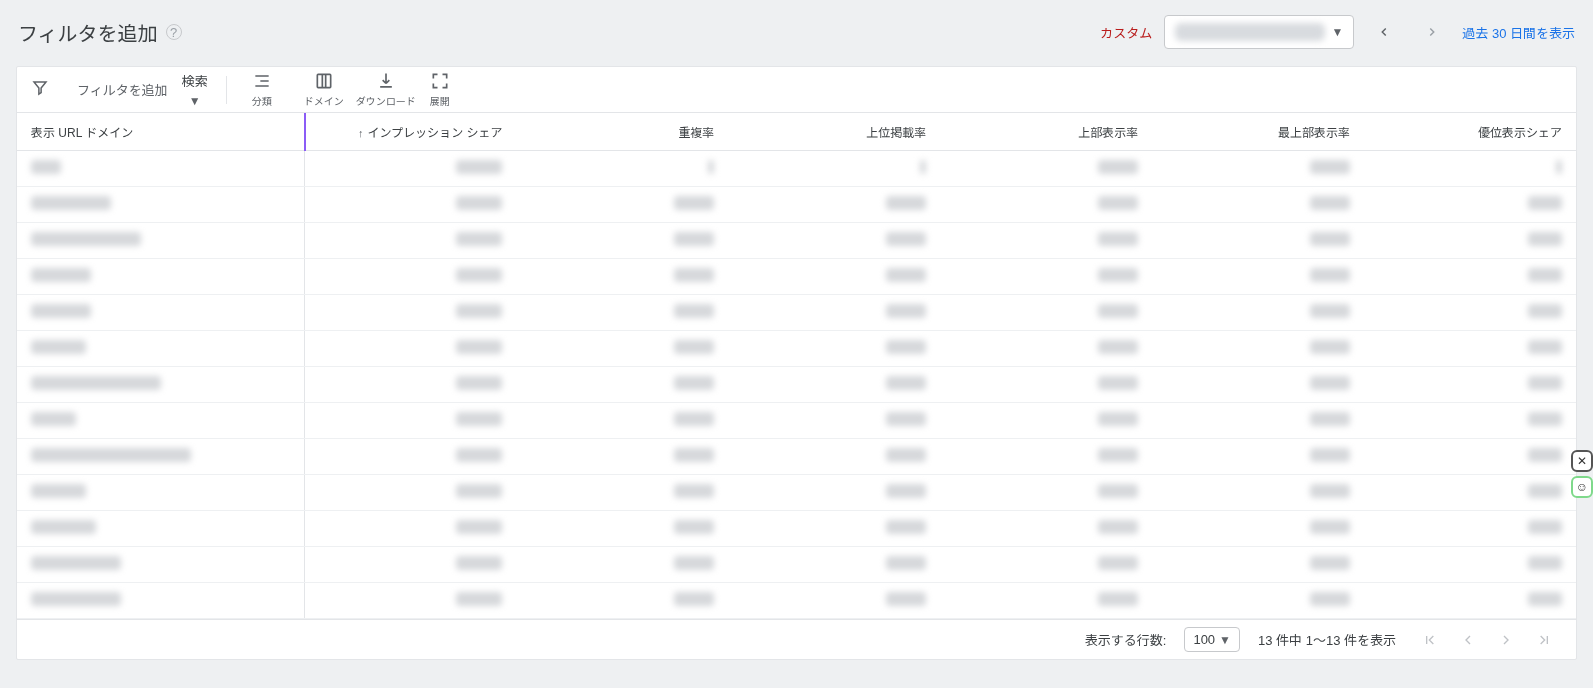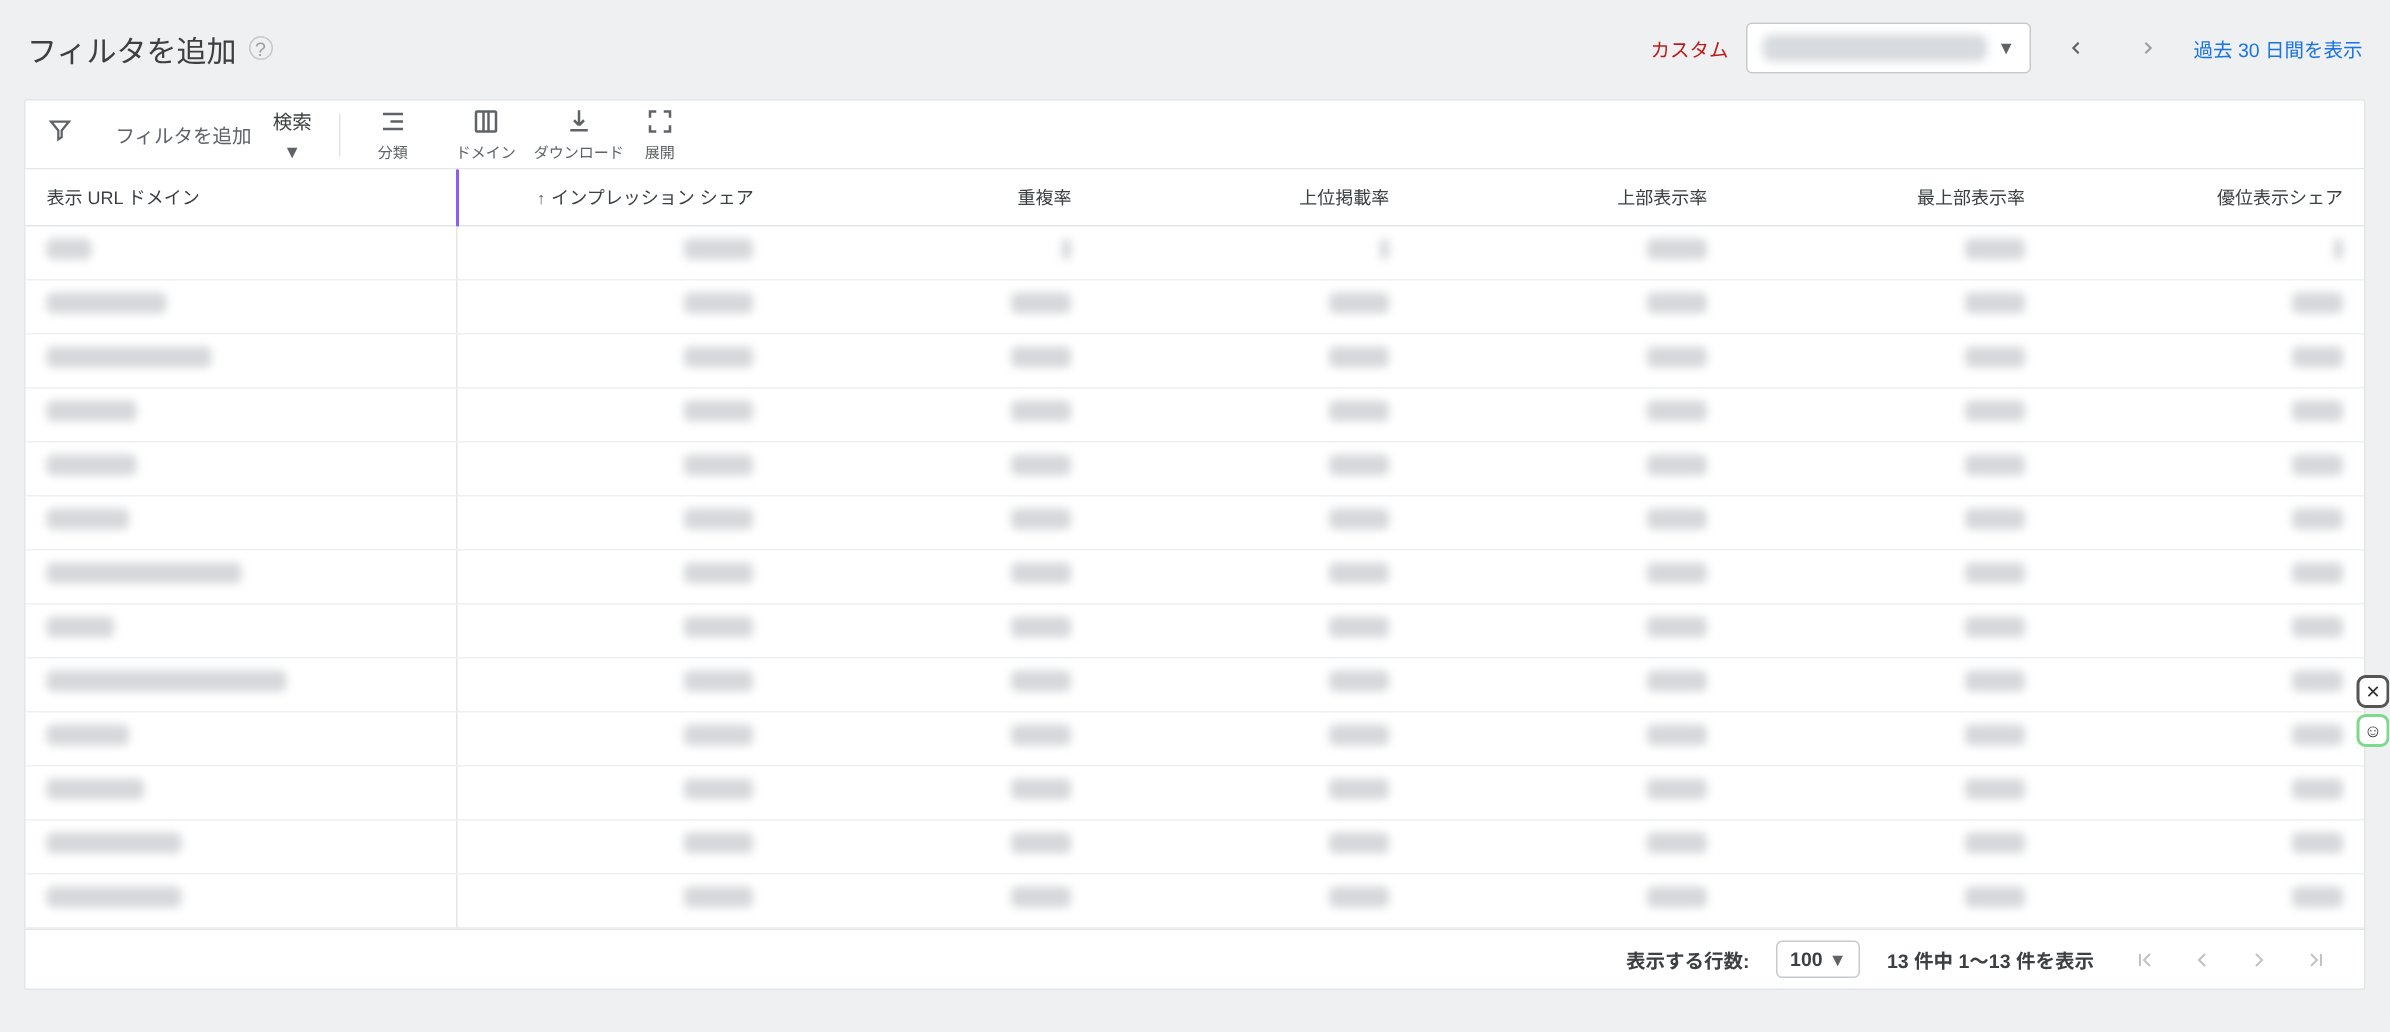--- a/index.html
+++ b/index.html
@@ -40,21 +40,21 @@
   table { border-collapse:collapse; width:100%; }
   thead th { font-size:12px; color:#3c4043; font-weight:400; border-bottom:1px solid #e3e5e8; padding:10px 14px; background:#fff; }
   thead th.first { text-align:left; width:285px; border-right:2px solid #8b5cf6; }
   thead th.num { text-align:right; }
   tbody td { border-bottom:1px solid #eef0f2; padding:8px 14px; height:36px; }
   tbody td.first { border-right:1px solid #e3e5e8; }
   .blur-cell { height:14px; background:#d6d8db; border-radius:4px; filter:blur(3px); display:inline-block; }
   .sort-ind { color:#5f6368; margin-right:4px; font-size:11px; }
 
   
-  .pager { display:flex; align-items:center; justify-content:flex-end; gap:18px; border-top:1px solid #e3e5e8; height:40px; padding:0 16px; font-size:13px; color:#3c4043;font-weight:bold; }
+  .pager { display:flex; align-items:center; justify-content:flex-end; gap:18px; border-top:1px solid #e3e5e8; height:40px; padding:0 16px; font-size:13px; color:#3c4043; }
   .rows-sel { display:flex; align-items:center; gap:4px; border:1px solid #c7c9cc; border-radius:4px; padding:4px 8px; font-size:13px; }
   .pager-arrows { display:flex; gap:6px; }
   .pager-arrows .pbtn { width:32px; height:32px; display:flex; align-items:center; justify-content:center; color:#bfc2c6; }
 
   
   .float-badge { position:absolute; right:0; top:450px; display:flex; flex-direction:column; gap:4px; align-items:center; }
   .float-badge > div { width:22px; height:22px; border:2px solid #7fd98b; border-radius:6px; display:flex; align-items:center; justify-content:center; font-size:12px; color:#333; background:#fff; }
   .float-badge > div.dark { border-color:#555; }
 </style>
 </head>

